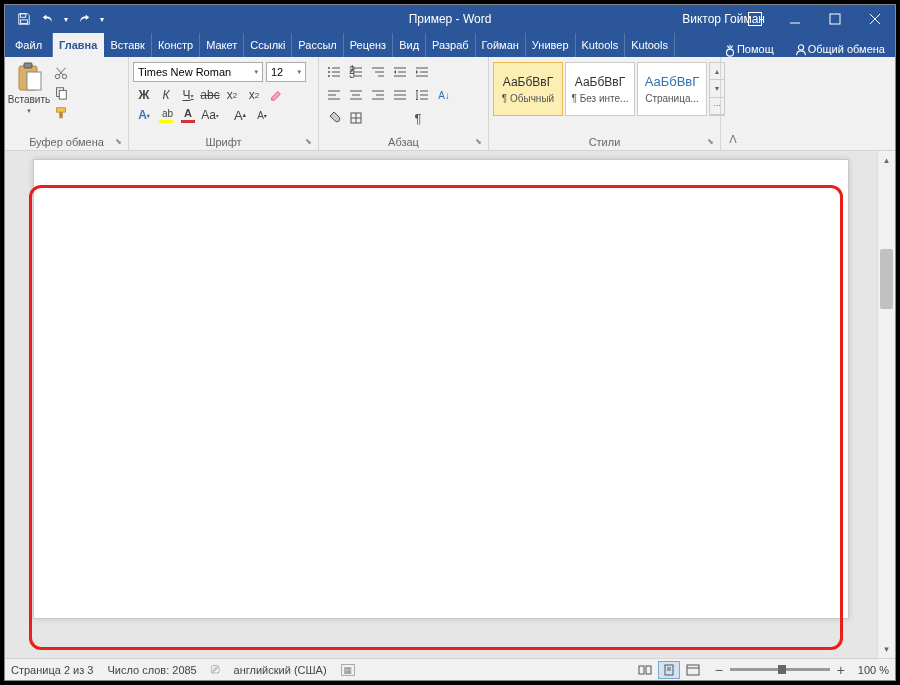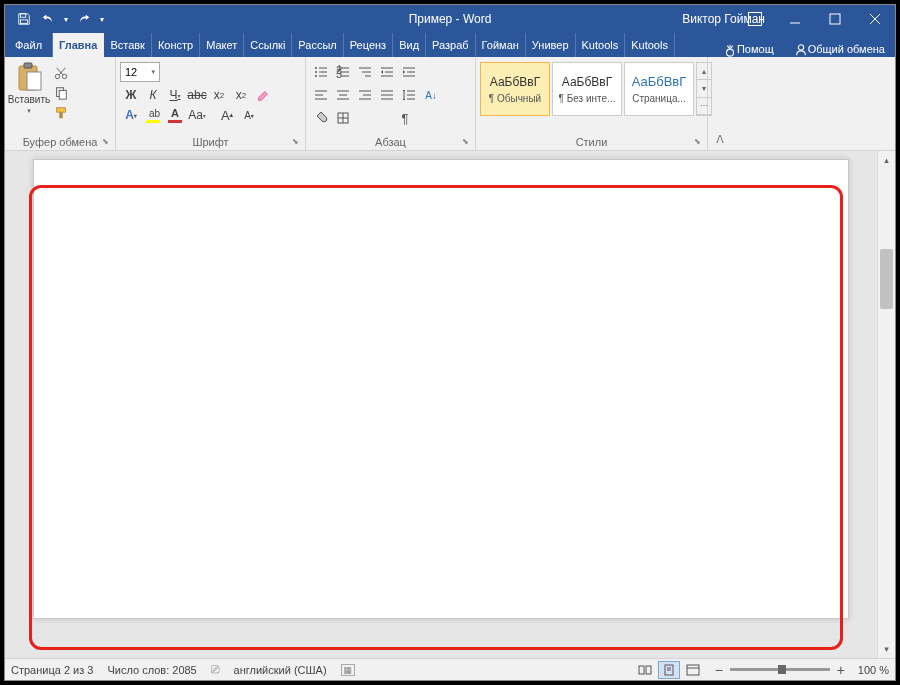--- a/index.html
+++ b/index.html
@@ -167,21 +167,21 @@
             <circle cx="8" cy="5" r="3"></circle>
             <path d="M3 14c0-3 2-5 5-5s5 2 5 5"></path>
           </svg>
           <span>Общий обмена</span>
         </div>
     </div>
   </div>
 
   <div class="ribbon">
 
-    <div class="group" style="width:111px">
+    <div class="group" style="width:124px">
       <div class="group-content">
         <div class="paste-btn">
           <svg viewBox="0 0 28 30">
               <rect x="4" y="4" width="18" height="24" rx="2" fill="#d9b06a" stroke="#b78b3c"></rect>
               <rect x="9" y="1" width="8" height="5" rx="1" fill="#888" stroke="#555"></rect>
               <rect x="12" y="10" width="14" height="18" fill="#fff" stroke="#888"></rect>
             </svg>
           <span class="paste-lbl">Вставить</span>
           <span style="font-size:7px;color:#666">▾</span>
         </div>
@@ -210,20 +210,24 @@
       </div>
       <div class="group-label">
           <span>Буфер обмена</span>
         </div>
       <div class="dlg-launcher">⬊</div>
     </div>
 
     <div class="group font-group">
       <div class="group-content" style="flex-direction:column">
         <div class="font-row">
+          <div class="font-name">
+              <span>Times New Roman</span>
+              <span class="dd-arrow">▾</span>
+            </div>
           <div class="font-size">
               <span>12</span>
               <span class="dd-arrow">▾</span>
             </div>
         </div>
         <div class="font-btns">
           <div class="fbtn bold">Ж</div>
           <div class="fbtn italic">К</div>
           <div class="fbtn underline">Ч<span class="dd-arrow" style="font-size:6px">▾</span></div>
           <div class="fbtn strike">abc</div>

